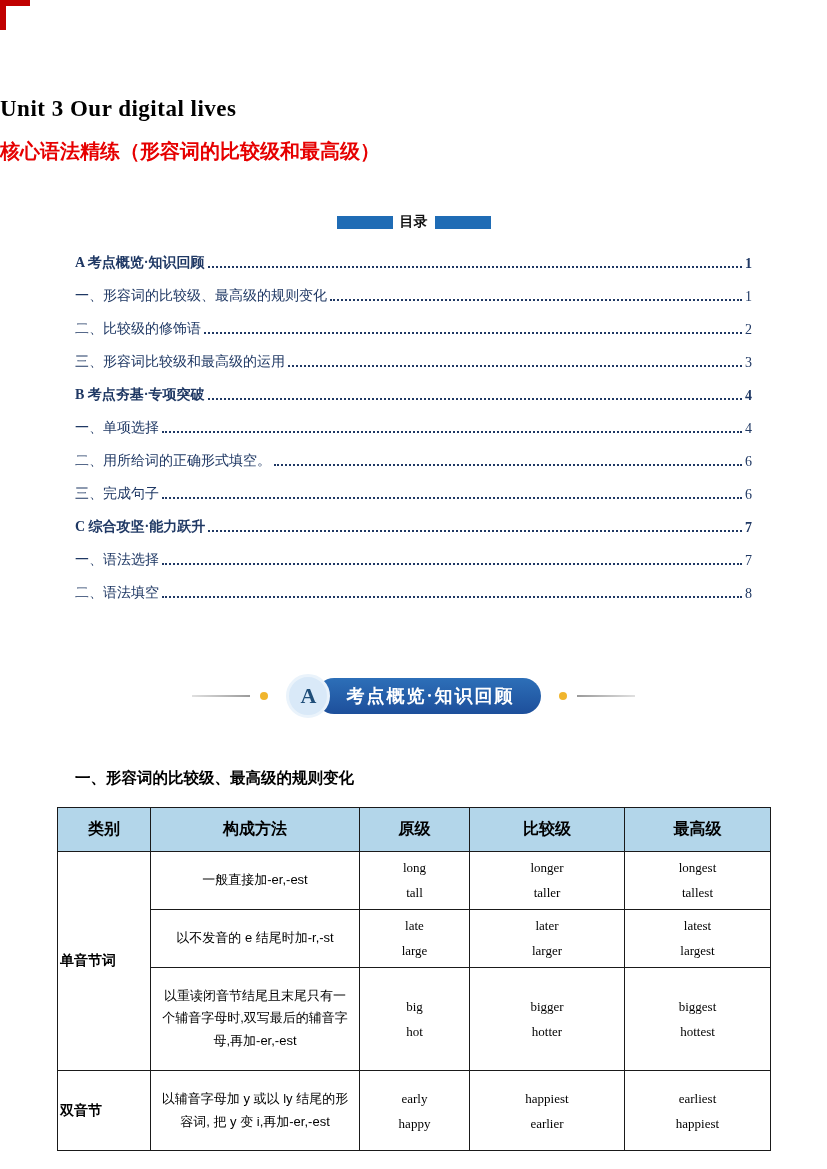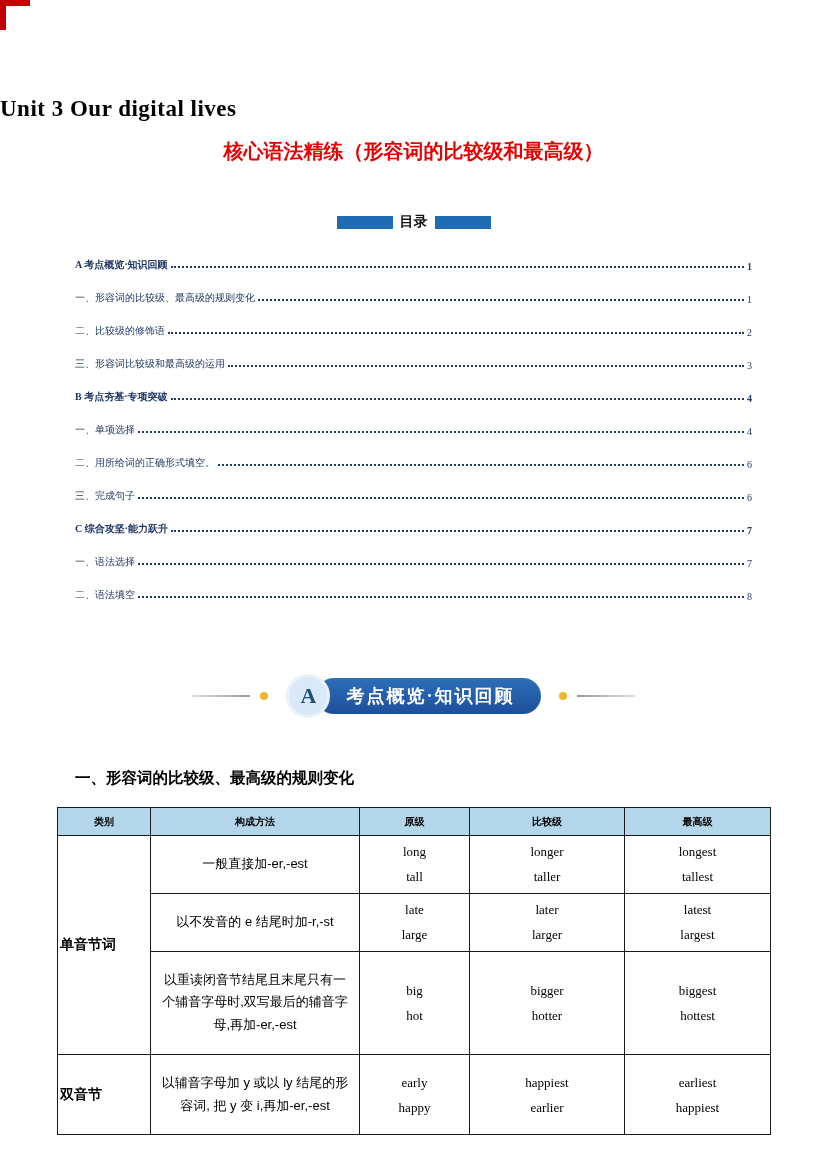--- a/index.html
+++ b/index.html
@@ -19,41 +19,41 @@
   .corner-mark .h { position:absolute; top:0; left:0; width:30px; height:6px; background:#c00000; }
 
   .doc-title {
     margin-top:96px;
     font-size:23px;
     font-weight:bold;
     letter-spacing:.5px;
   }
   .doc-subtitle {
     margin-top:16px;
-    text-align:center;
+    text-align:left;
     font-size:20px;
     font-weight:bold;
     color:#e60000;
   }
 
   
   .toc-header {
     margin-top:48px;
     display:flex; align-items:center; justify-content:center;
     gap:4px;
   }
   .toc-header .bar { width:56px; height:13px; background:#1f6cb5; }
   .toc-header .toc-title { font-size:14px; font-weight:bold; color:#111; padding:0 3px; }
 
   
   .toc-list { margin:14px 75px 0 75px; }
   .toc-row {
     display:flex; align-items:flex-end;
     height:33px;
-    font-size:10px;
+    font-size:14px;
     color:#1f3864;
     cursor:pointer;
   }
   .toc-row.bold { font-weight:bold; }
   .toc-label { white-space:nowrap; padding-bottom:6px; }
   .toc-leader {
     flex:1;
     border-bottom:2px dotted #1f3864;
     margin:0 3px 10px 3px;
     min-width:20px;
@@ -105,22 +105,22 @@
     width:713px;
     table-layout:fixed;
     font-size:13px;
   }
   .grammar-table th, .grammar-table td {
     border:1.4px solid #1a1a1a;
     vertical-align:middle;
   }
   .grammar-table th {
     background:#b3d6ea;
-    height:28px;
-    font-size:10px;
+    height:44px;
+    font-size:16px;
     font-weight:bold;
     text-align:center;
     font-family:"Liberation Sans", sans-serif;
   }
   .cell-category {
     font-weight:bold;
     font-size:14px;
     text-align:left;
     padding-left:2px;
     font-family:"Liberation Sans", sans-serif;

